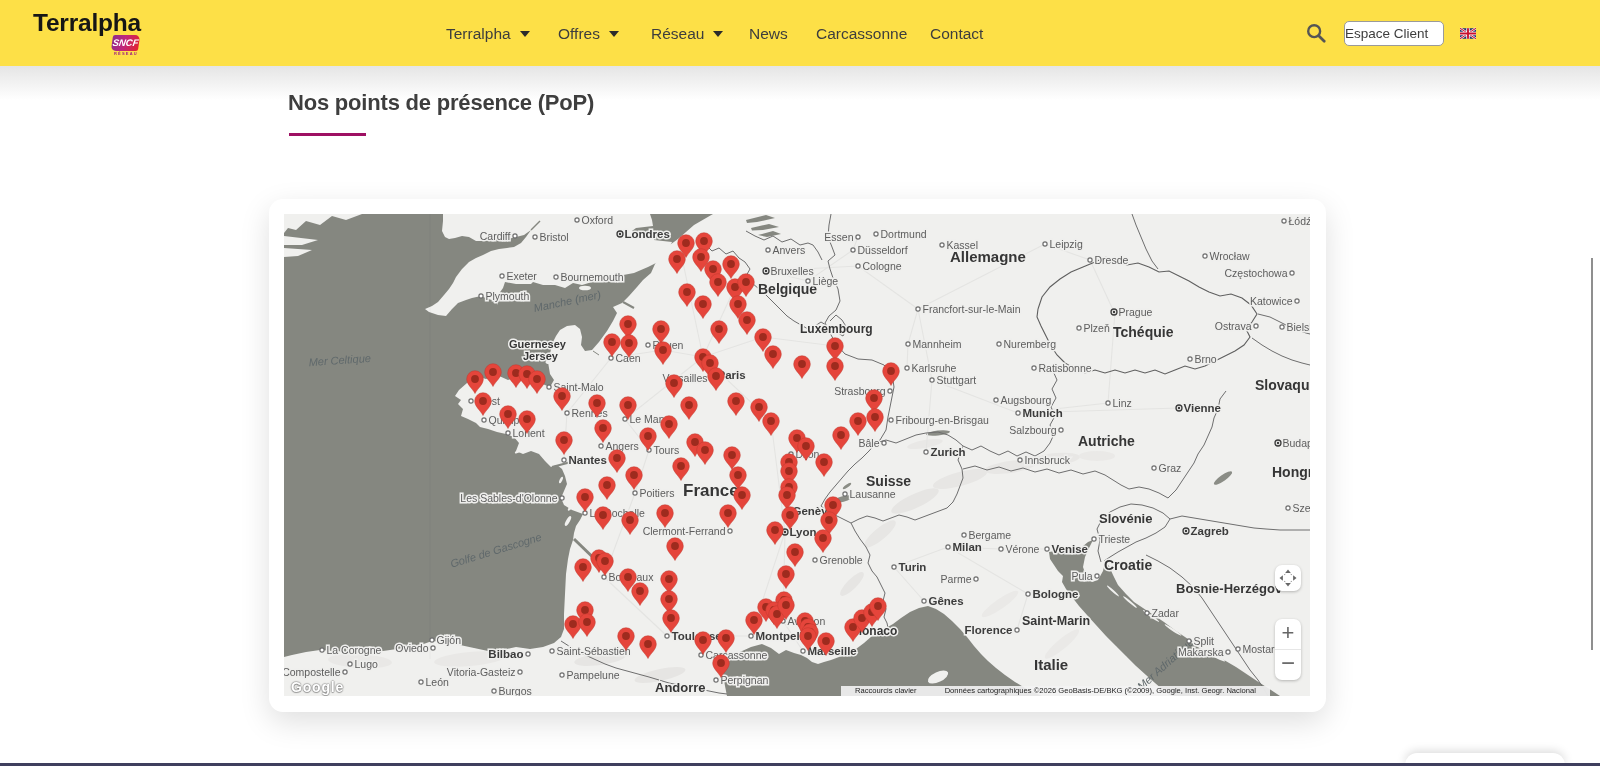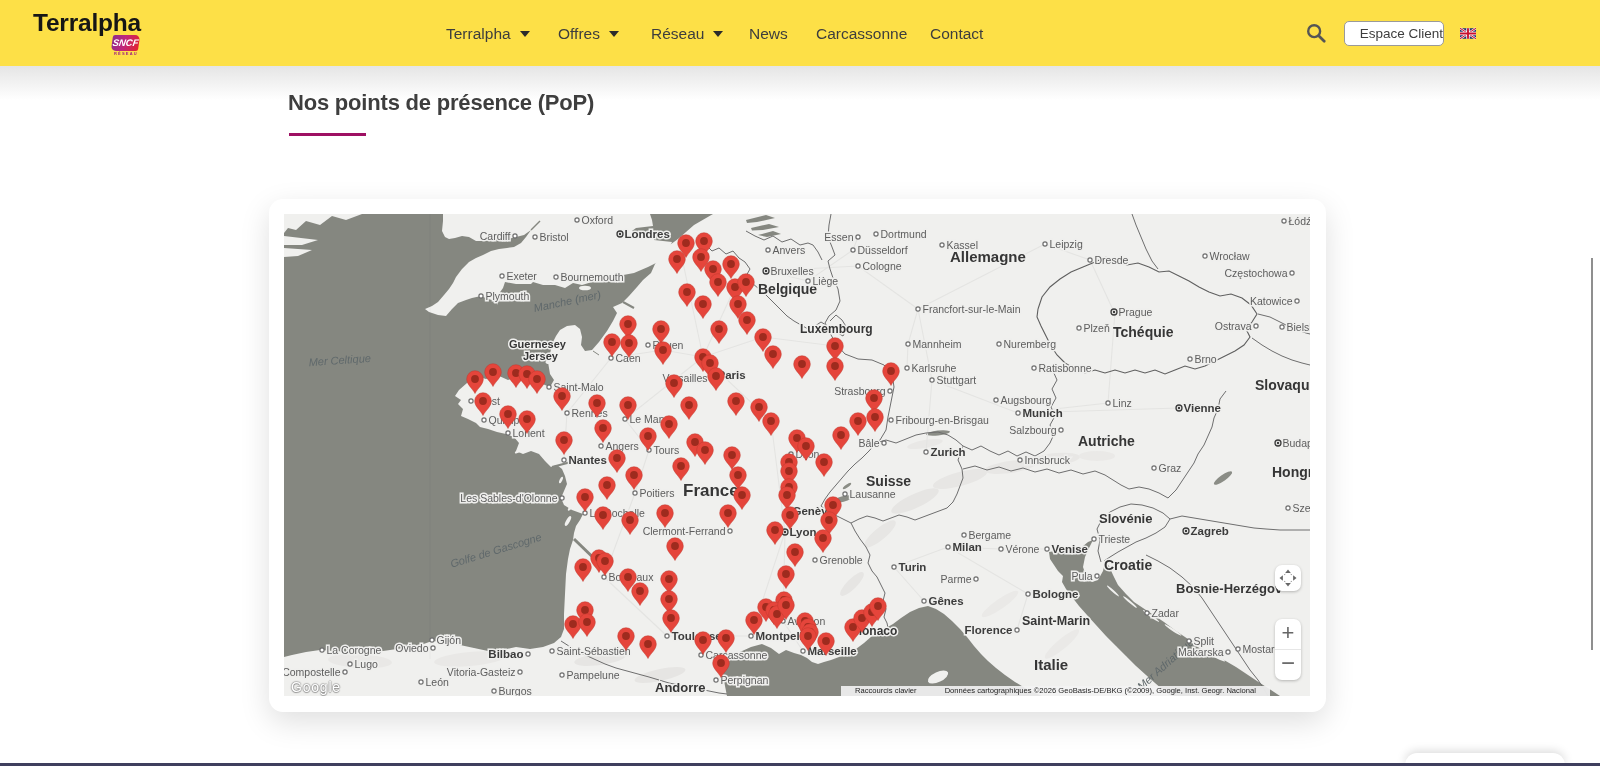--- a/index.html
+++ b/index.html
@@ -3,32 +3,32 @@
 *{margin:0;padding:0;box-sizing:border-box}
 body{width:1600px;height:766px;overflow:hidden;font-family:"Liberation Sans",sans-serif;background:#fff;position:relative}
 .hdr{position:absolute;left:0;top:0;width:1600px;height:66px;background:#fde047;z-index:5}
 .logo{position:absolute;left:33px;top:9px;font-size:24.5px;font-weight:bold;color:#161616;letter-spacing:-0.2px}
 .sncf{position:absolute;left:112px;top:35px;width:27px;height:16px;background:linear-gradient(100deg,#8c2d8c 0%,#c0267c 45%,#e3252d 100%);border-radius:2px 5px 2px 5px;transform:skewX(-8deg);color:#fff;font-size:9.5px;font-weight:bold;font-style:italic;text-align:center;line-height:16px}
 .reseau{position:absolute;left:114px;top:51px;font-size:4px;font-weight:bold;color:#a0237f;letter-spacing:1.2px}
 .nav{position:absolute;top:0;height:66px;width:1600px;font-size:15.5px;color:#3d3d3d}
 .nav span{position:absolute;top:25px}
 .nav .c::after{content:"";display:inline-block;margin-left:9px;vertical-align:2px;border-left:5px solid transparent;border-right:5px solid transparent;border-top:6px solid #2b2b2b}
 .search{position:absolute;left:1305px;top:22px;width:22px;height:22px}
-.btn{position:absolute;left:1344px;top:21px;width:100px;height:25px;border:1px solid #9a9a9a;border-radius:5px;font-size:13.5px;color:#3d3d3d;text-align:right;line-height:23px;background:#fff}
+.btn{position:absolute;left:1344px;top:21px;width:100px;height:25px;border:1px solid #9a9a9a;border-radius:5px;font-size:13.5px;color:#3d3d3d;text-align:left;line-height:23px;background:#fff}
 .flag{position:absolute;left:1460px;top:27px;width:16px;height:13px}
 .shade{position:absolute;left:0;top:66px;width:1600px;height:34px;background:linear-gradient(180deg,#e5e5e5,rgba(255,255,255,0))}
 h2{position:absolute;left:288px;top:90px;font-size:22px;color:#3e3e3e;letter-spacing:-0.2px}
 .uline{position:absolute;left:289px;top:133px;width:77px;height:3px;background:#9e1063}
 .card{position:absolute;left:269px;top:199px;width:1057px;height:513px;background:#fff;border-radius:14px;box-shadow:0 10px 30px rgba(0,0,0,0.13)}
 .map{position:absolute;left:15px;top:15px;width:1026px;height:482px;overflow:hidden}
 .panbtn{position:absolute;left:991px;top:351px;width:26px;height:26px;background:#fff;border-radius:7px;box-shadow:0 1px 3px rgba(0,0,0,0.25)}
 .zoombtn{position:absolute;left:991px;top:405px;width:26px;height:61px;background:#fff;border-radius:7px;box-shadow:0 1px 3px rgba(0,0,0,0.25)}
 .zoombtn .plus{position:absolute;left:0;top:0;width:26px;height:30px;color:#666;font-size:22px;text-align:center;line-height:28px}
 .zoombtn .minus{position:absolute;left:0;top:30px;width:26px;height:30px;color:#666;font-size:24px;text-align:center;line-height:26px;border-top:1px solid #e6e6e6}
-.google{position:absolute;left:7px;top:465px;font-size:14px;font-weight:normal;color:#fff;letter-spacing:0.8px;text-shadow:0 1px 1px rgba(70,70,70,0.5),0 -1px 1px rgba(70,70,70,0.28),1px 0 1px rgba(70,70,70,0.28),-1px 0 1px rgba(70,70,70,0.28)}
+.google{position:absolute;left:7px;top:465px;font-size:14px;font-weight:bold;color:#fff;letter-spacing:0.8px;text-shadow:0 1px 1px rgba(70,70,70,0.5),0 -1px 1px rgba(70,70,70,0.28),1px 0 1px rgba(70,70,70,0.28),-1px 0 1px rgba(70,70,70,0.28)}
 .attrib{position:absolute;left:557px;top:472px;height:10px;display:flex;font-size:7.6px;color:#222;white-space:nowrap}
 .attrib div{background:rgba(243,243,243,0.9);padding:0 14px;line-height:10px;height:10px}
 .conds{position:absolute;left:944px;top:498px;width:85px;font-size:10px;color:#222;background:rgba(243,243,243,0.85);height:5px;overflow:hidden;line-height:9px}
 .cookie{position:absolute;left:1405px;top:753px;width:160px;height:13px;background:#fff;border-radius:12px 12px 0 0;box-shadow:0 -2px 10px rgba(0,0,0,0.15)}
 .botline{position:absolute;left:0;top:763px;width:1600px;height:3px;background:#3f3f5e}
 .scroll{position:absolute;left:1591px;top:258px;width:2px;height:392px;background:#8f8f8f}
 </style></head>
 <body>
 <div class="hdr">
 <div class="logo">Terralpha</div>

